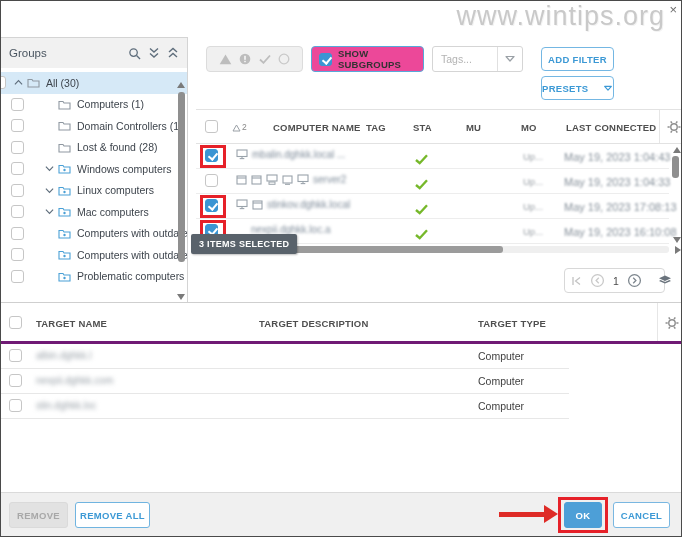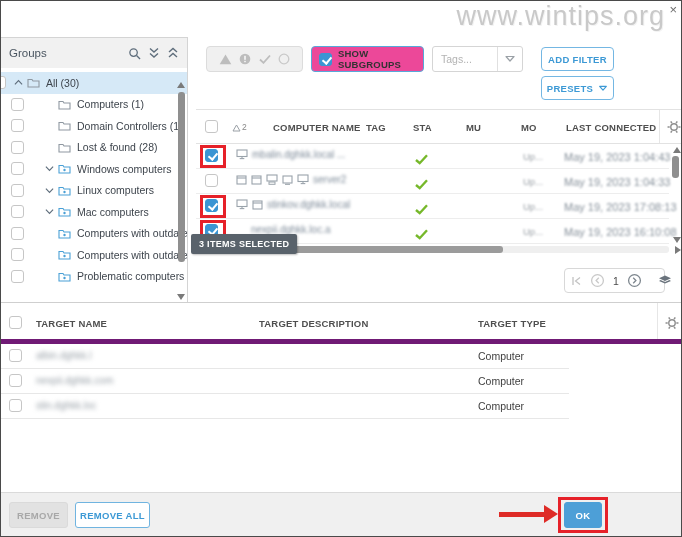--- a/index.html
+++ b/index.html
@@ -34,21 +34,21 @@
   
   .alerts-box { position:absolute; left:205px; top:45px; width:97px; height:26px; background:#f0f0f0; border:1px solid #dcdcdc; border-radius:4px; display:flex; align-items:center; justify-content:space-around; padding:0 8px; }
   .subgroups-box { position:absolute; left:310px; top:45px; width:113px; height:26px; background:#ec4899; border:1px solid #57a8da; border-radius:4px; display:flex; align-items:center; padding:0 7px; cursor:pointer; }
   .subgroups-label { font-size:9.5px; font-weight:bold; color:#333; margin-left:6px; letter-spacing:.2px; }
   .tags-box { position:absolute; left:431px; top:45px; width:91px; height:26px; background:#fff; border:1px solid #d5d5d5; border-radius:3px; display:flex; align-items:center; }
   .tags-text { flex:1; font-size:10.5px; color:#b3b3b3; padding-left:8px; }
   .tags-sep { width:1px; height:100%; background:#e0e0e0; }
   .tags-arrow { width:24px; display:flex; justify-content:center; cursor:pointer; }
   .btn-outline-blue { position:absolute; height:24px; background:#fff; border:1px solid #74b7e3; border-radius:4px; color:#3c99d5; font-size:9.5px; font-weight:bold; letter-spacing:.3px; display:flex; align-items:center; justify-content:center; cursor:pointer; }
   .add-filter { left:540px; top:46px; width:73px; }
-  .presets { left:540px; top:75px; width:73px; gap:5px; }
+  .presets { left:540px; top:75px; width:73px; gap:5px;justify-content:space-between; }
 
   
   .ctable-header { position:absolute; left:195px; top:108px; width:487px; height:35px; border-top:1px solid #e2e2e2; border-bottom:1px solid #e2e2e2; background:#fff; }
   .hlabel { position:absolute; top:12px; font-size:9.5px; font-weight:bold; color:#4f4f4f; letter-spacing:.2px; white-space:nowrap; }
   .ctable-header .cb { position:absolute; left:9px; top:10px; }
   .col-divider { position:absolute; top:0; height:100%; width:1px; background:#e6e6e6; }
   .gear { position:absolute; top:10px; cursor:pointer; }
   .ctable-rows { position:absolute; left:195px; top:143px; width:473px; }
   .crow { position:relative; height:25px; border-bottom:1px solid #ededed; }
   .crow .cb { position:absolute; left:9px; top:5px; }
@@ -72,21 +72,21 @@
   .vscroll-down { position:absolute; left:672px; top:236px; width:0; height:0; border-left:4px solid transparent; border-right:4px solid transparent; border-top:6px solid #7a7a7a; }
 
   
   .pagination { position:absolute; left:563px; top:267px; width:101px; height:25px; border:1px solid #d8d8d8; border-radius:4px; background:#fff; display:flex; align-items:center; padding:0 6px; gap:8px; }
   .page-num { font-size:10.5px; color:#4a4a4a; }
   .pag-sep { width:1px; height:17px; background:#e0e0e0; }
   .pag-item { display:flex; align-items:center; cursor:pointer; }
 
   
   .section-divider { position:absolute; left:0; top:301px; width:100%; height:1px; background:#cfcfcf; }
-  .ttable-header { position:absolute; left:0; top:302px; width:682px; height:41px; background:#fff; border-bottom:5px solid #701a75; }
+  .ttable-header { position:absolute; left:0; top:302px; width:682px; height:41px; background:#fff; border-bottom:3px solid #701a75; }
   .ttable-header .cb { position:absolute; left:8px; top:13px; }
   .ttable-header .hlabel { top:15px; }
   .ttable-rows { position:absolute; left:0; top:343px; width:568px; }
   .trow { position:relative; height:25px; border-bottom:1px solid #e7e7e7; }
   .trow .cb { position:absolute; left:8px; top:5px; }
   .tname { position:absolute; left:35px; top:6px; filter:blur(2.3px); color:#99a1a8; font-size:10px; white-space:nowrap; }
   .ttype { position:absolute; left:477px; top:6px; font-size:10.5px; color:#3f3f3f; }
 
   
   .footer { position:absolute; left:0; bottom:0; width:100%; height:44px; background:#f0f0f0; border-top:1px solid #dadada; }
@@ -523,15 +523,16 @@
     </div>
   </div>
 
   <div class="footer">
     <div class="fbtn btn-remove">REMOVE</div>
     <div class="fbtn btn-remove-all">REMOVE ALL</div>
     <div class="arrow-shaft"></div>
     <div class="arrow-head"></div>
     <div class="ok-red-box"></div>
     <div class="fbtn btn-ok">OK</div>
+    <div class="fbtn btn-cancel">CANCEL</div>
   </div>
 
 </div>
 
 </body></html>

